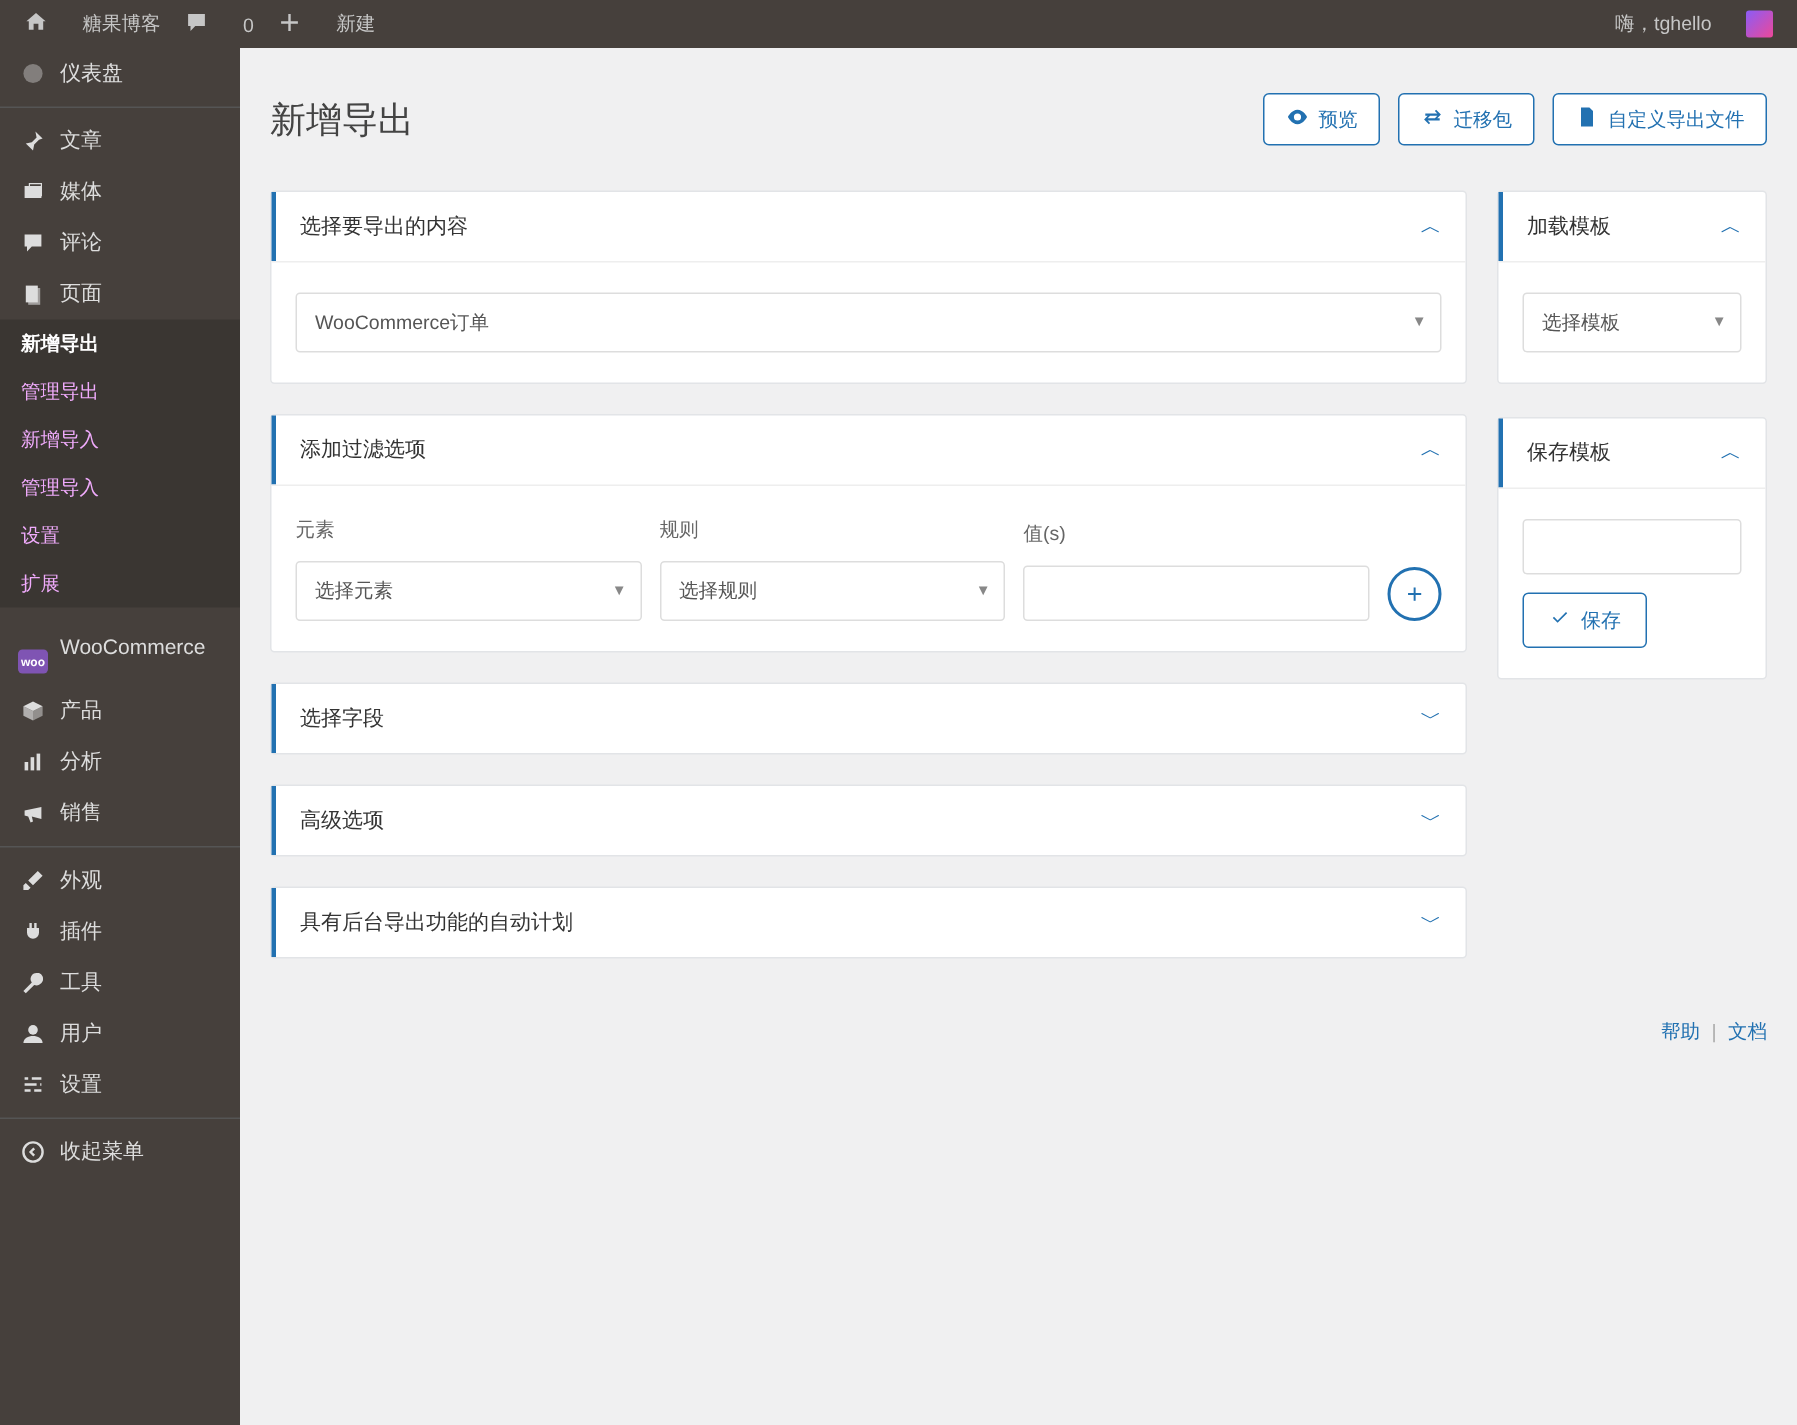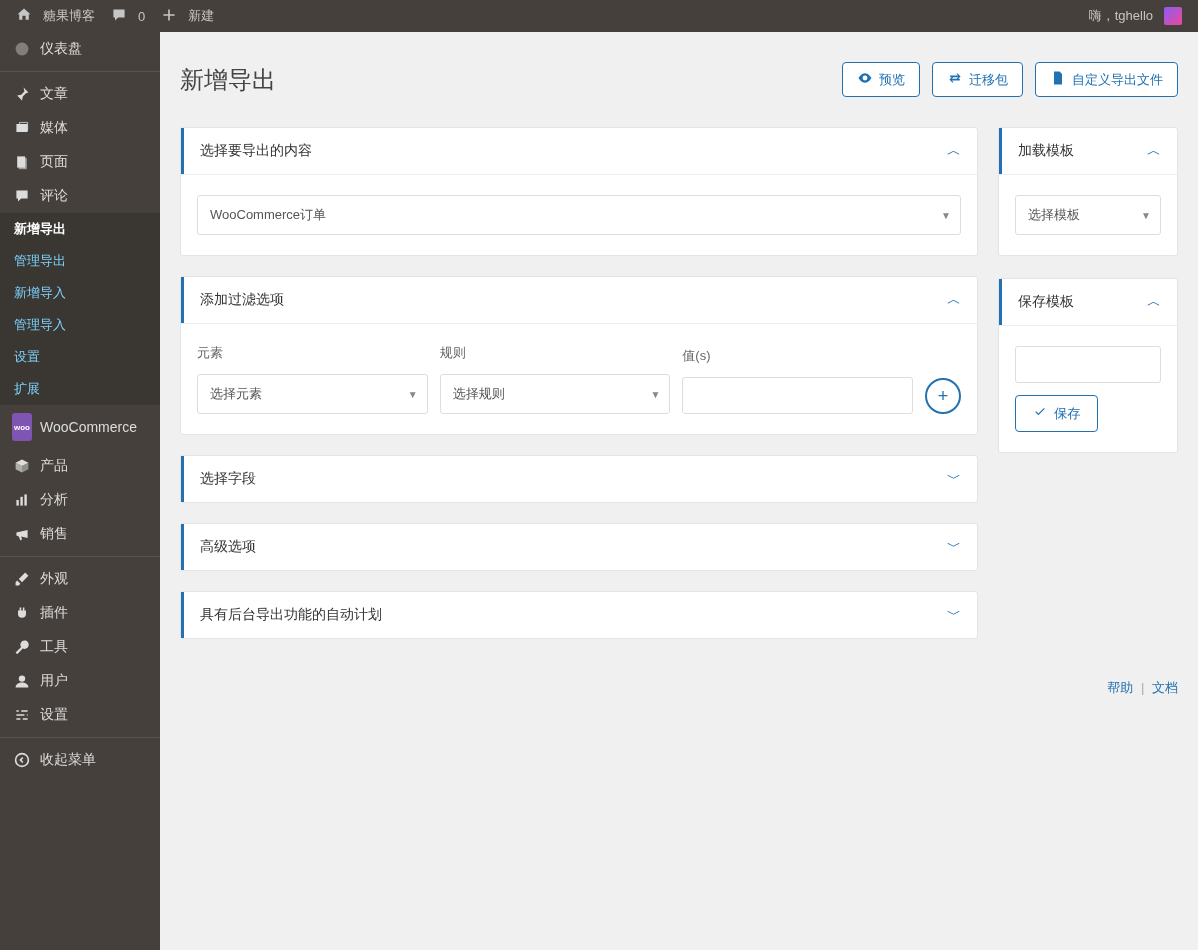--- a/index.html
+++ b/index.html
@@ -1,31 +1,31 @@
 <!DOCTYPE html>
 <html><head>
 <meta charset="utf-8">
 <style>
 * { box-sizing: border-box; margin: 0; padding: 0; }
 body { font-family: -apple-system, "Microsoft YaHei", sans-serif; font-size: 13px; background: #f0f0f1; }
 
 .topbar { height: 32px; background: #46403c; color: #c6c6c6; display: flex; align-items: center; padding: 0 8px; font-size: 13px; }
-.topbar-item { display: flex; align-items: center; gap: 11px; padding: 0 8px; cursor: pointer; }
+.topbar-item { display: flex; align-items: center; gap: 23px; padding: 0 8px; cursor: pointer; }
 .topbar-spacer { flex: 1; }
 .avatar { width: 18px; height: 18px; background: linear-gradient(135deg, #8b5cf6, #ec4899); border-radius: 2px; }
 
 .layout { display: flex; height: calc(100vh - 32px); min-height: 918px; }
 
 .sidebar { width: 160px; background: #46403c; color: #eee; flex-shrink: 0; }
 .menu-item { display: flex; align-items: center; gap: 8px; padding: 8px 12px; cursor: pointer; color: #ddd; font-size: 14px; }
 .menu-item.active { background: #b79d84; color: #fff; position: relative; }
 .menu-item.active::after { content: ""; position: absolute; right: -10px; top: 50%; transform: translateY(-50%); border: 10px solid transparent; border-right-color: #f0f0f1; }
 .menu-item .micon { width: 20px; display: flex; justify-content: center; }
 .submenu { background: #3a3632; }
-.submenu-item { padding: 7px 14px; cursor: pointer; color: #7dd3fc; font-size: 13px; }
+.submenu-item { padding: 7px 14px; cursor: pointer; color: #f0abfc; font-size: 13px; }
 .submenu-item.current { color: #fff; font-weight: 600; }
 .menu-sep { height: 1px; background: #555; margin: 5px 0; }
 
 .main { flex: 1; padding: 20px 20px 30px; overflow-y: auto; }
 .header-row { display: flex; align-items: center; margin-bottom: 30px; margin-top: 10px; }
 .page-title { font-size: 24px; color: #444; font-weight: 400; }
 .header-spacer { flex: 1; }
 .btn { display: inline-flex; align-items: center; gap: 6px; border: 1px solid #2271b1; color: #2271b1; background: #fff; padding: 7px 14px; border-radius: 4px; cursor: pointer; font-size: 13px; margin-left: 12px; }
 
 .cols { display: flex; gap: 20px; align-items: flex-start; }
@@ -47,21 +47,21 @@
 .filter-label { font-size: 13px; color: #666; margin-bottom: 12px; }
 .text-input { border: 1px solid #ddd; border-radius: 3px; padding: 10px 12px; font-size: 13px; width: 100%; }
 .add-circle { width: 36px; height: 36px; border: 2px solid #2271b1; color: #2271b1; border-radius: 50%; display: flex; align-items: center; justify-content: center; font-size: 18px; cursor: pointer; flex-shrink: 0; }
 
 .btn-save { display: inline-flex; align-items: center; gap: 6px; border: 1px solid #2271b1; color: #2271b1; background: #fff; padding: 8px 16px; border-radius: 4px; cursor: pointer; margin-top: 12px; }
 .footer-links { text-align: right; margin-top: 40px; color: #666; }
 .footer-links a { color: #2271b1; text-decoration: none; cursor: pointer; }
 .footer-sep { color: #aaa; margin: 0 4px; }
 
 svg { width: 16px; height: 16px; }
-.woo-badge { width: 20px; height: 28px; background: #7f54b3; color: #fff; font-size: 8px; display: flex; align-items: center; justify-content: center; border-radius: 3px; font-weight: bold; }
+.woo-badge { width: 20px; height: 16px; background: #7f54b3; color: #fff; font-size: 8px; display: flex; align-items: center; justify-content: center; border-radius: 3px; font-weight: bold; margin-top: 20px; }
 </style>
 </head>
 <body>
 
 <div class="topbar">
   <div class="topbar-item">
     <span><svg viewBox="0 0 20 20" fill="currentColor">
           <path d="M10 2l8 7h-2v7h-4v-5H8v5H4v-7H2z"></path>
         </svg></span>
     <span>糖果博客</span>
@@ -110,33 +110,33 @@
           <svg viewBox="0 0 20 20" fill="currentColor">
             <rect x="3" y="5" width="14" height="10"></rect>
             <path d="M7 5V3h10v10h-2" fill="none" stroke="currentColor"></path>
           </svg>
         </span>
       <span>媒体</span>
     </div>
     <div class="menu-item">
       <span class="micon">
           <svg viewBox="0 0 20 20" fill="currentColor">
+            <path d="M3 3h14v10H9l-4 4v-4H3z"></path>
+          </svg>
+        </span>
+      <span>评论</span>
+    </div>
+    <div class="menu-item">
+      <span class="micon">
+          <svg viewBox="0 0 20 20" fill="currentColor">
             <rect x="4" y="3" width="10" height="14"></rect>
             <rect x="6" y="5" width="10" height="14" opacity=".6"></rect>
           </svg>
         </span>
       <span>页面</span>
-    </div>
-    <div class="menu-item">
-      <span class="micon">
-          <svg viewBox="0 0 20 20" fill="currentColor">
-            <path d="M3 3h14v10H9l-4 4v-4H3z"></path>
-          </svg>
-        </span>
-      <span>评论</span>
     </div>
     <div class="submenu">
       <div class="submenu-item current">新增导出</div>
       <div class="submenu-item">管理导出</div>
       <div class="submenu-item">新增导入</div>
       <div class="submenu-item">管理导入</div>
       <div class="submenu-item">设置</div>
       <div class="submenu-item">扩展</div>
     </div>
     <div class="menu-item">

